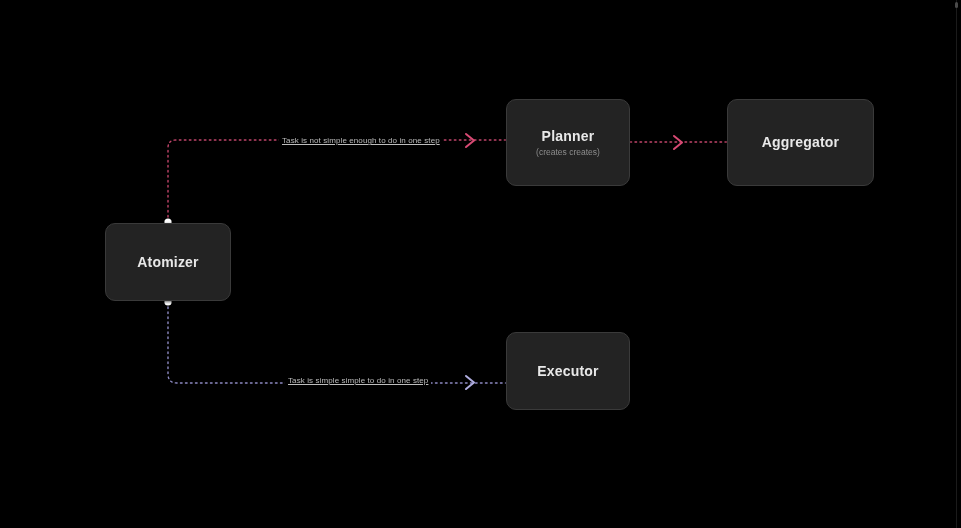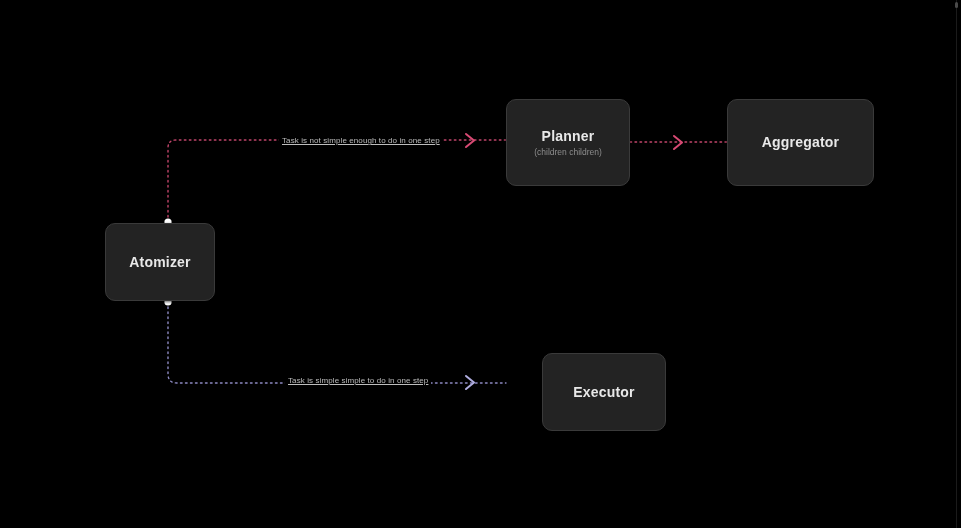--- a/index.html
+++ b/index.html
@@ -44,24 +44,24 @@
     font-weight: bold;
     letter-spacing: 0.2px;
     line-height: 1.2;
   }
   .node-subtitle {
     color: #8d8d8d;
     font-size: 8.5px;
     margin-top: 3px;
     line-height: 1.2;
   }
-  #node-atomizer  { left: 105px; top: 223px; width: 110px; height: 78px; }
+  #node-atomizer  { left: 105px; top: 223px; width: 126px; height: 78px; }
   #node-planner   { left: 506px; top: 99px;  width: 124px; height: 87px; }
   #node-aggregator{ left: 727px; top: 99px;  width: 147px; height: 87px; justify-content: center; }
-  #node-executor  { left: 506px; top: 353px; width: 124px; height: 78px; margin-left: 36px; }
+  #node-executor  { left: 506px; top: 332px; width: 124px; height: 78px; }
 
   .edge-label {
     position: absolute;
     color: #bdbdbd;
     font-size: 8px;
     white-space: nowrap;
     letter-spacing: 0.1px;
     background: #000000;
     padding: 0 3px;
     line-height: 1.2;
@@ -107,21 +107,21 @@
     <circle cx="168" cy="222" r="3.6" fill="#ffffff"></circle>
     <circle cx="168" cy="302" r="3.6" fill="#ffffff"></circle>
   </svg>
 
   <div class="node" id="node-atomizer">
     <span class="node-title">Atomizer</span>
   </div>
 
   <div class="node" id="node-planner">
     <span class="node-title">Planner</span>
-    <span class="node-subtitle">(children children)</span>
+    <span class="node-subtitle">(creates creates)</span>
   </div>
 
   <div class="node" id="node-aggregator">
     <span class="node-title">Aggregator</span>
   </div>
 
   <div class="node" id="node-executor">
     <span class="node-title">Executor</span>
   </div>
 

